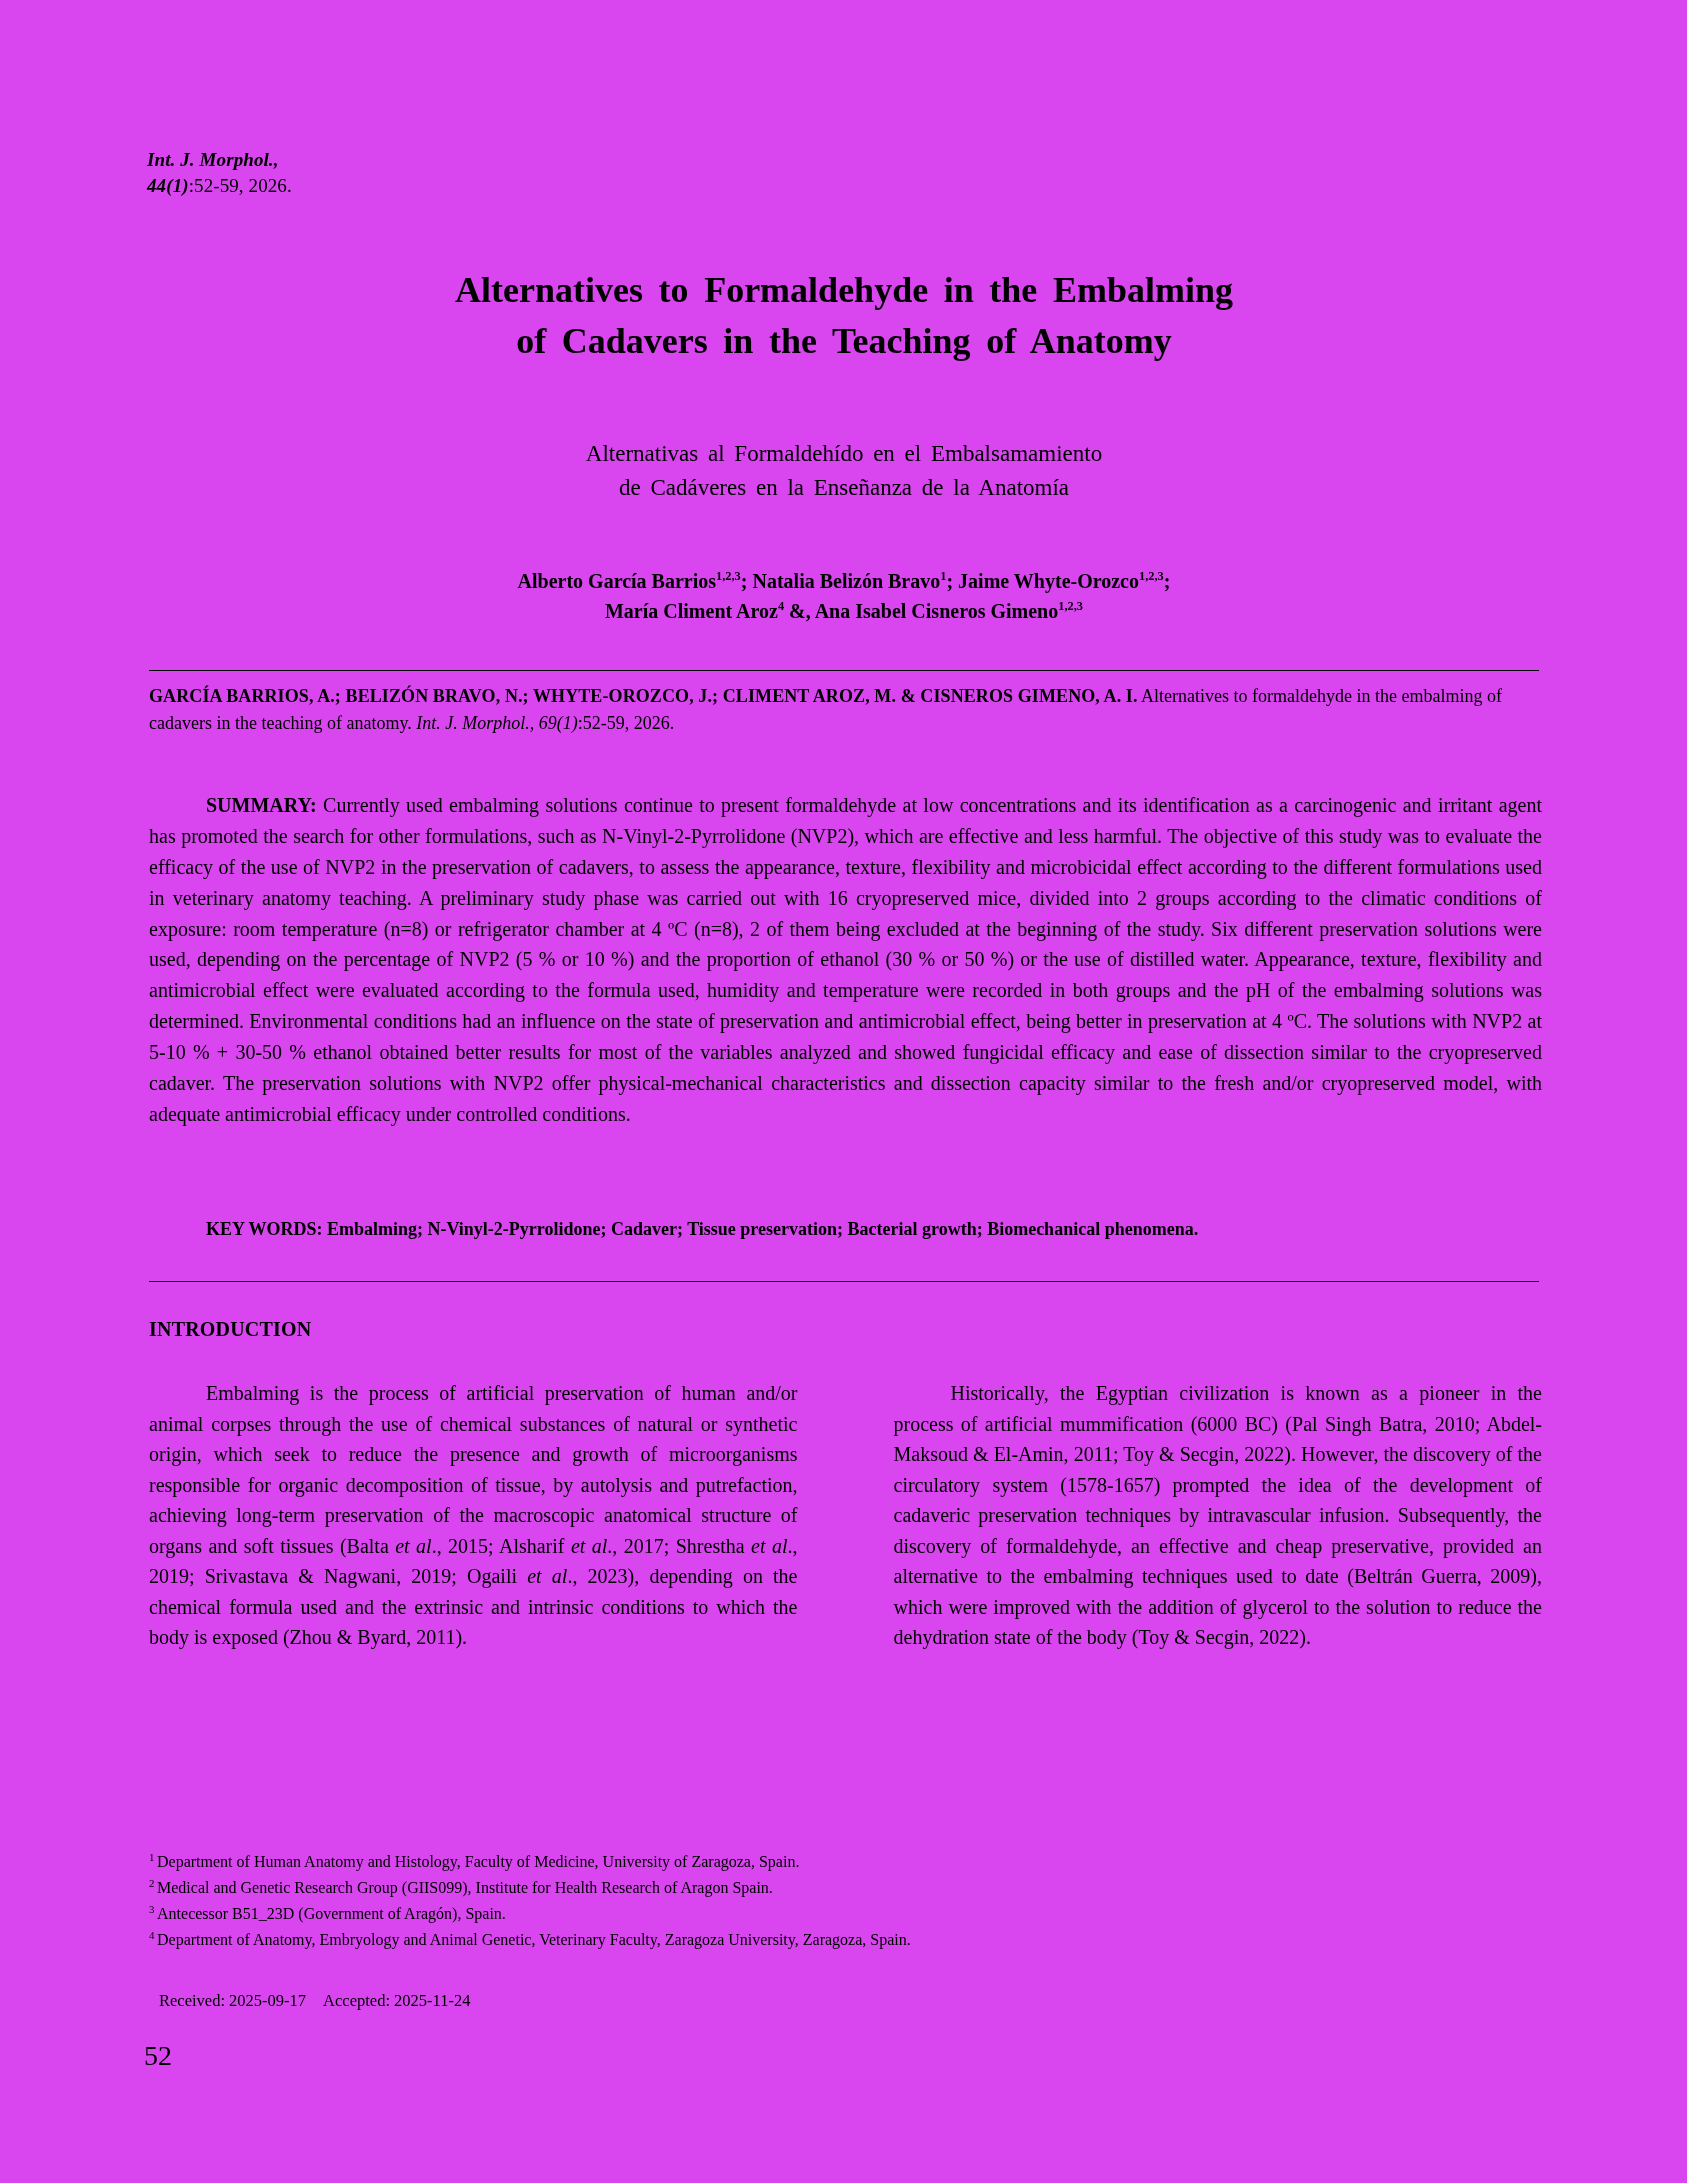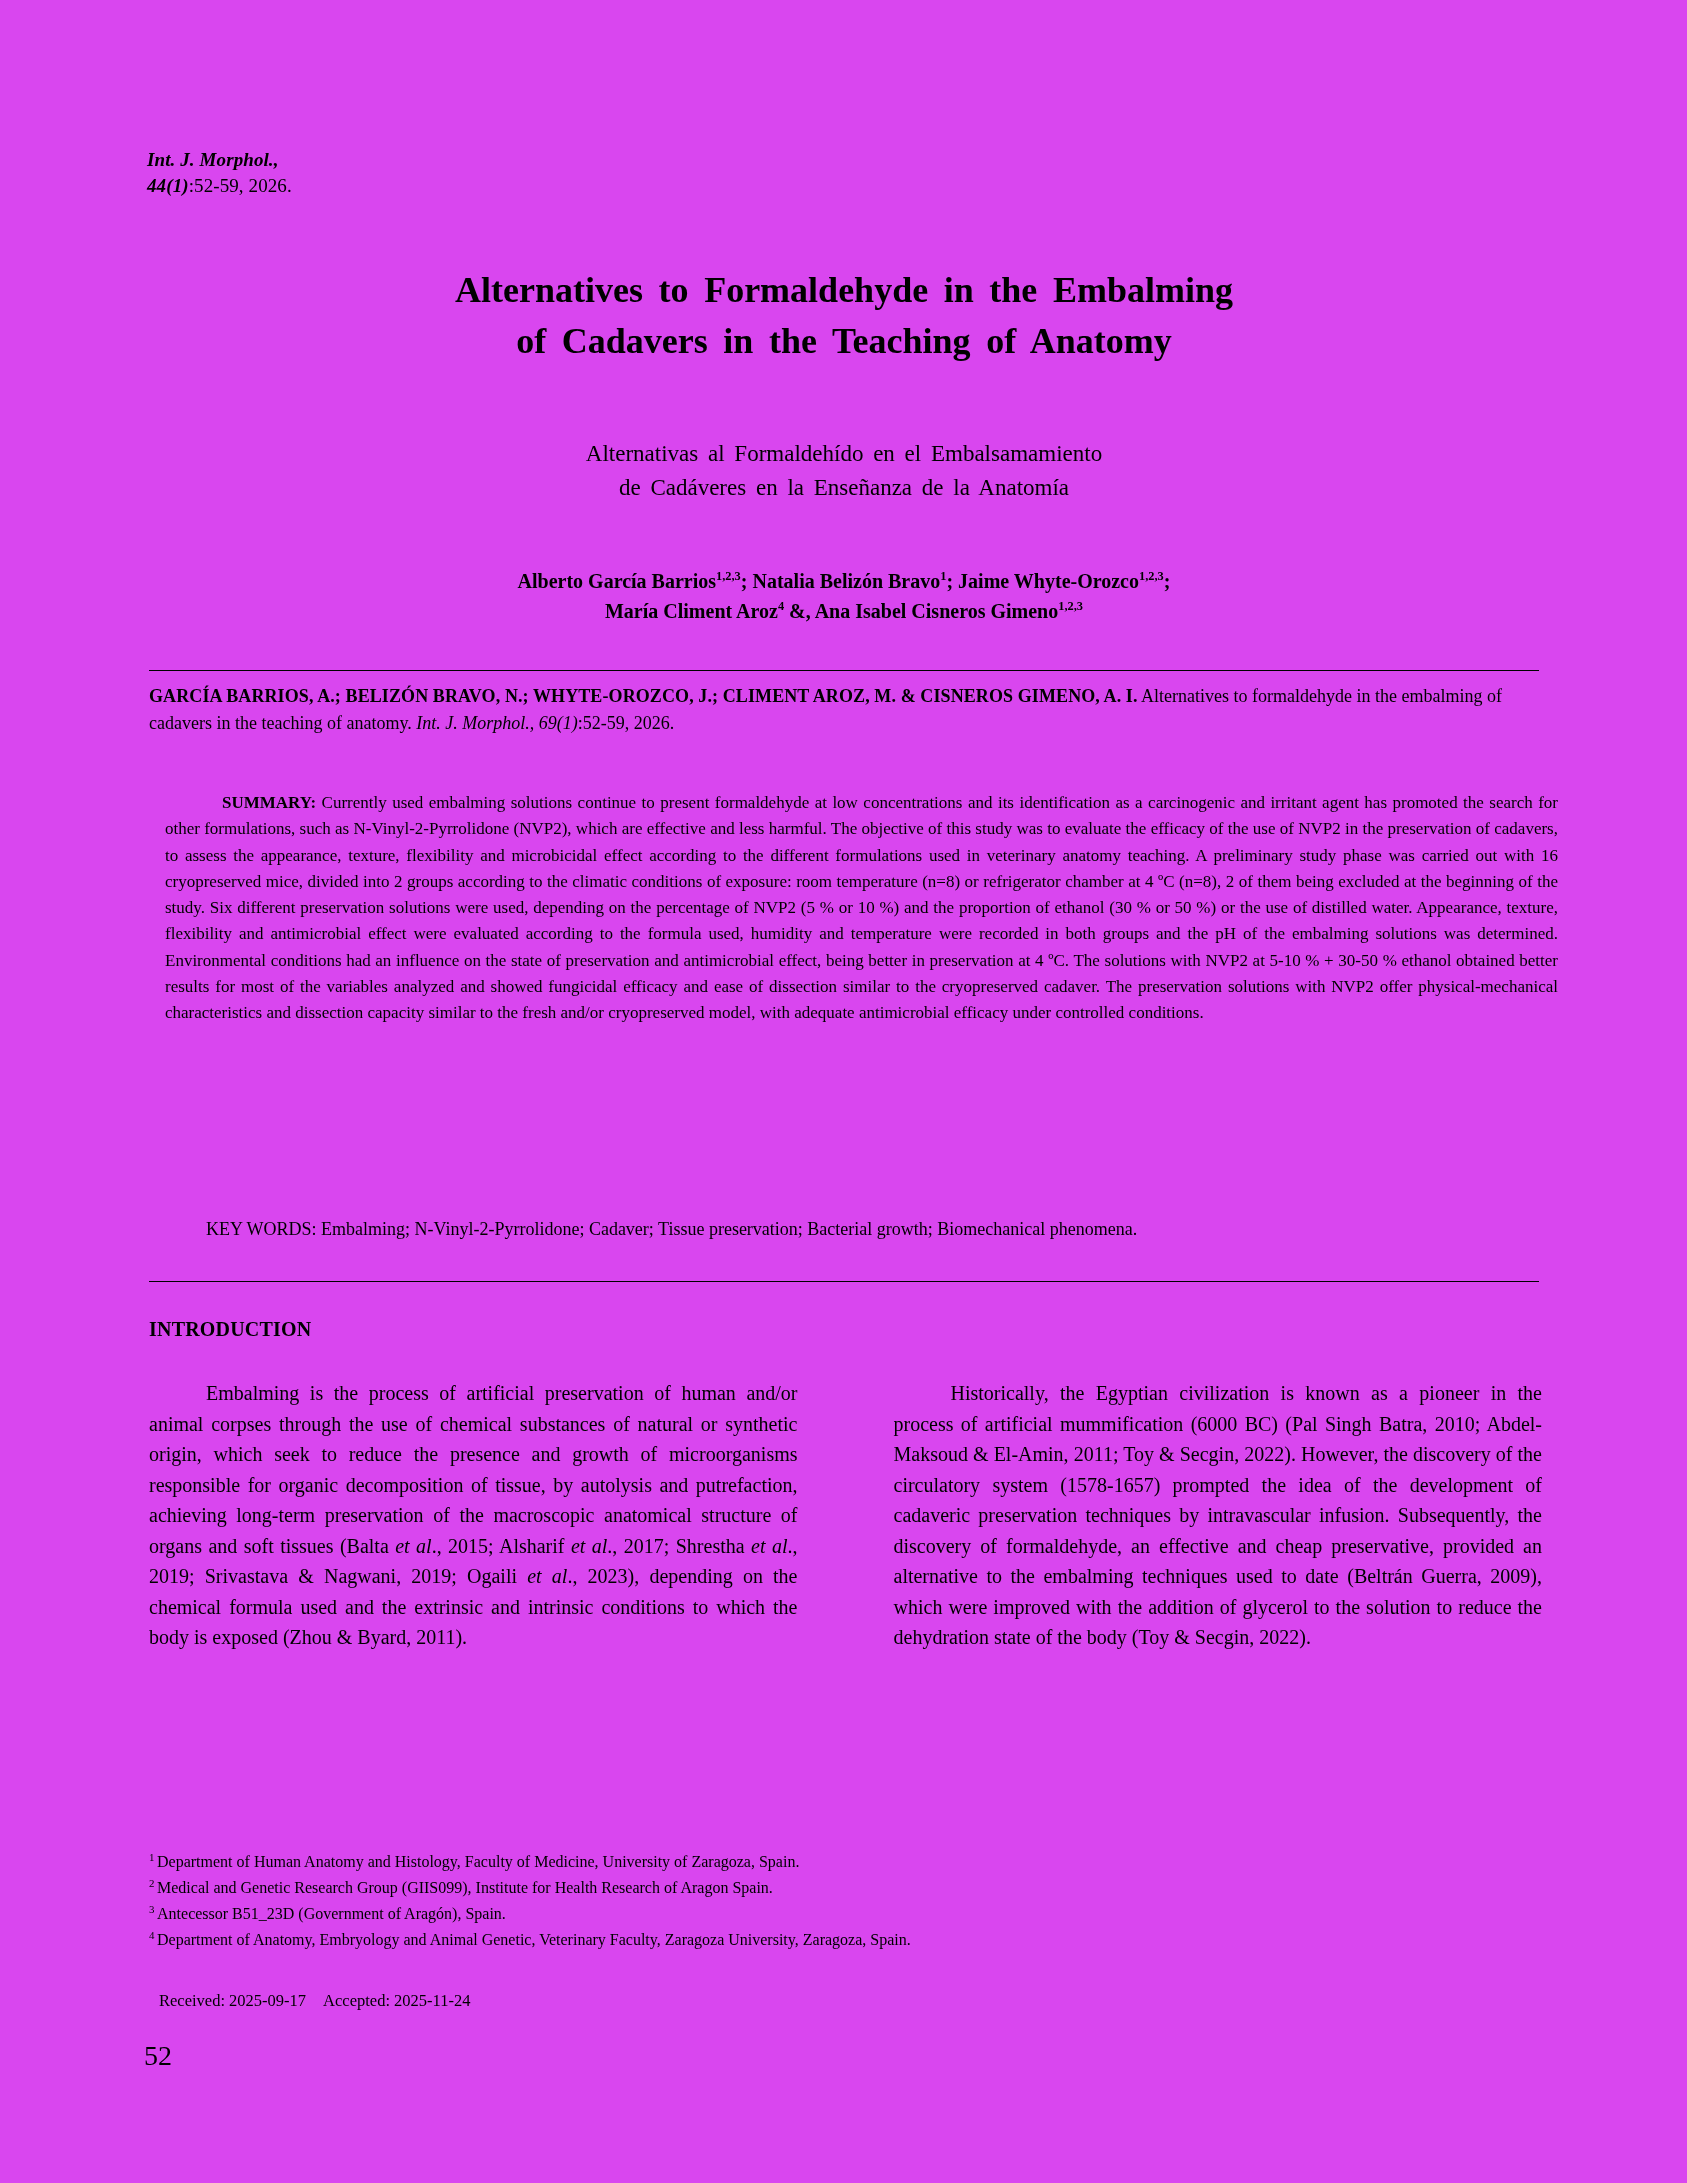--- a/index.html
+++ b/index.html
@@ -101,39 +101,38 @@
     letter-spacing: 0.1px;
   }
   .citation .cit-ref { font-style: italic; }
 
   
   .abstract {
     position: absolute;
     left: 149px;
     top: 790px;
     width: 1393px;
-    font-size: 17px;
+    font-size: 20px;
     line-height: 1.545;
     text-align: justify;
     text-indent: 57px;
-    margin-left: 16px;
   }
   .abstract .lead { font-weight: bold; }
 
   
   .keywords {
     position: absolute;
     left: 149px;
     top: 1216px;
     width: 1393px;
     font-size: 18px;
     line-height: 1.545;
     text-align: justify;
     text-indent: 57px;
-    font-weight: normal;
+    font-weight: bold;
   }
 
   
   .section-heading {
     position: absolute;
     left: 149px;
     top: 1318px;
     font-size: 20px;
     font-weight: bold;
     letter-spacing: 0.2px;

